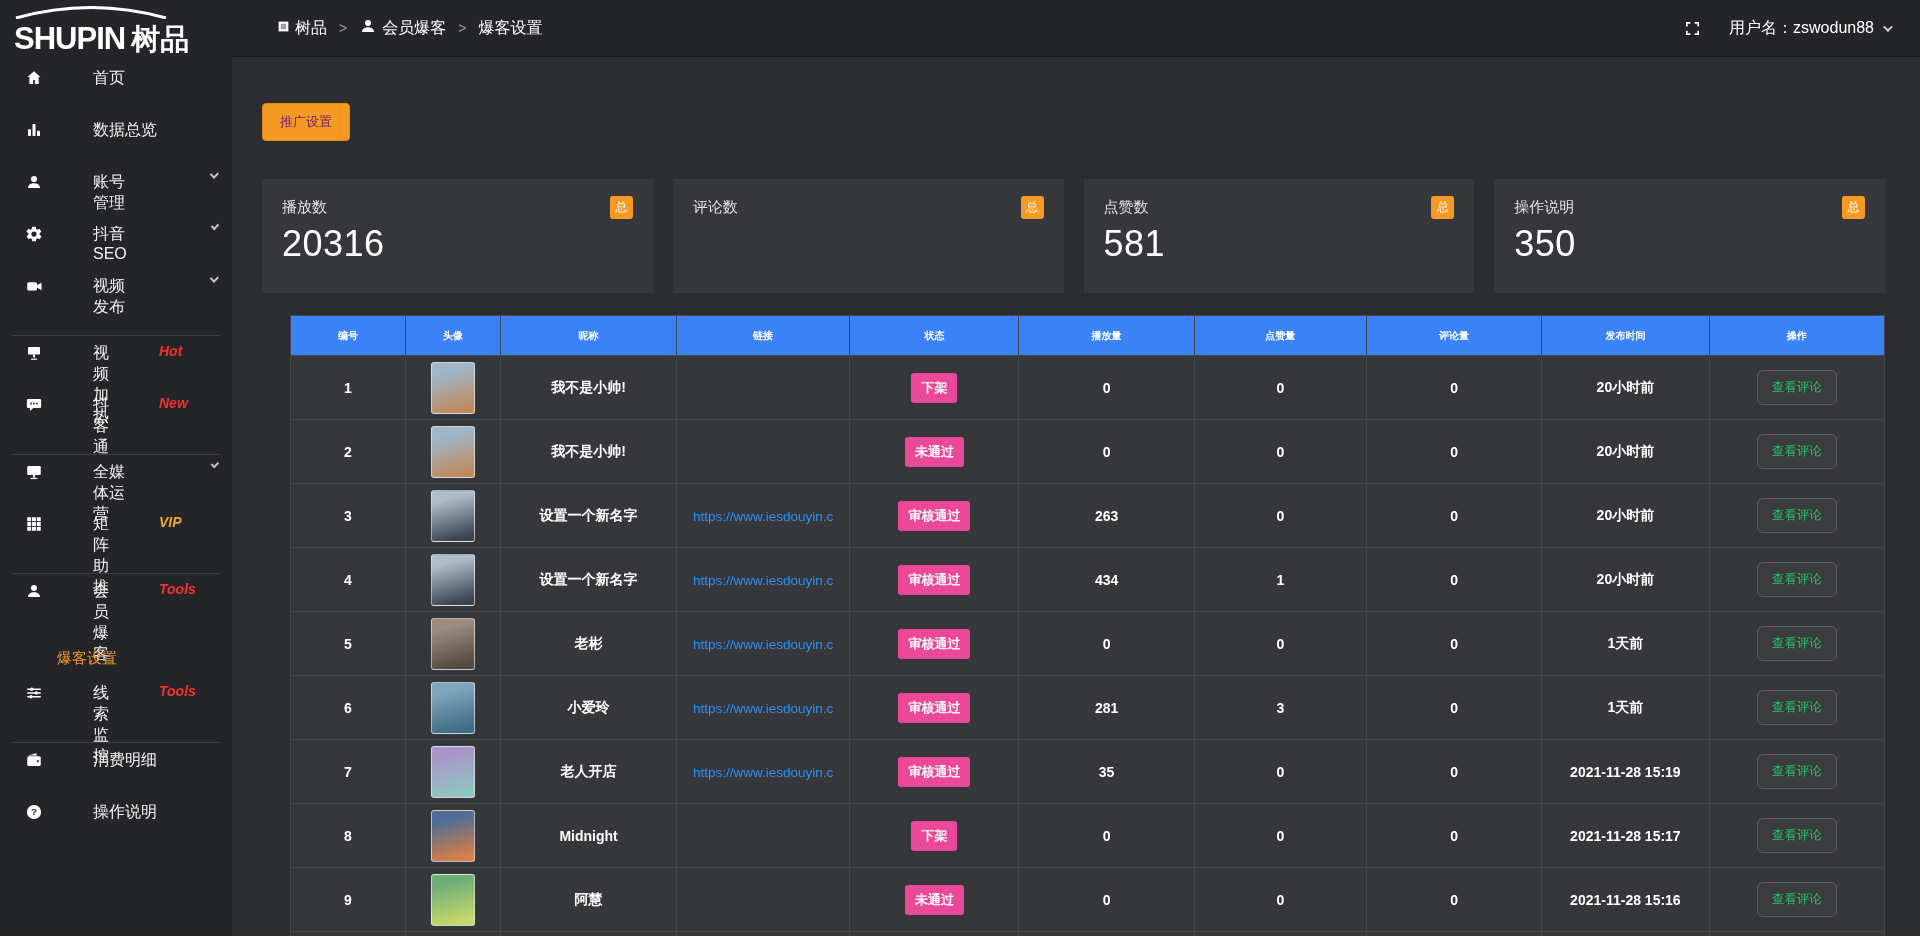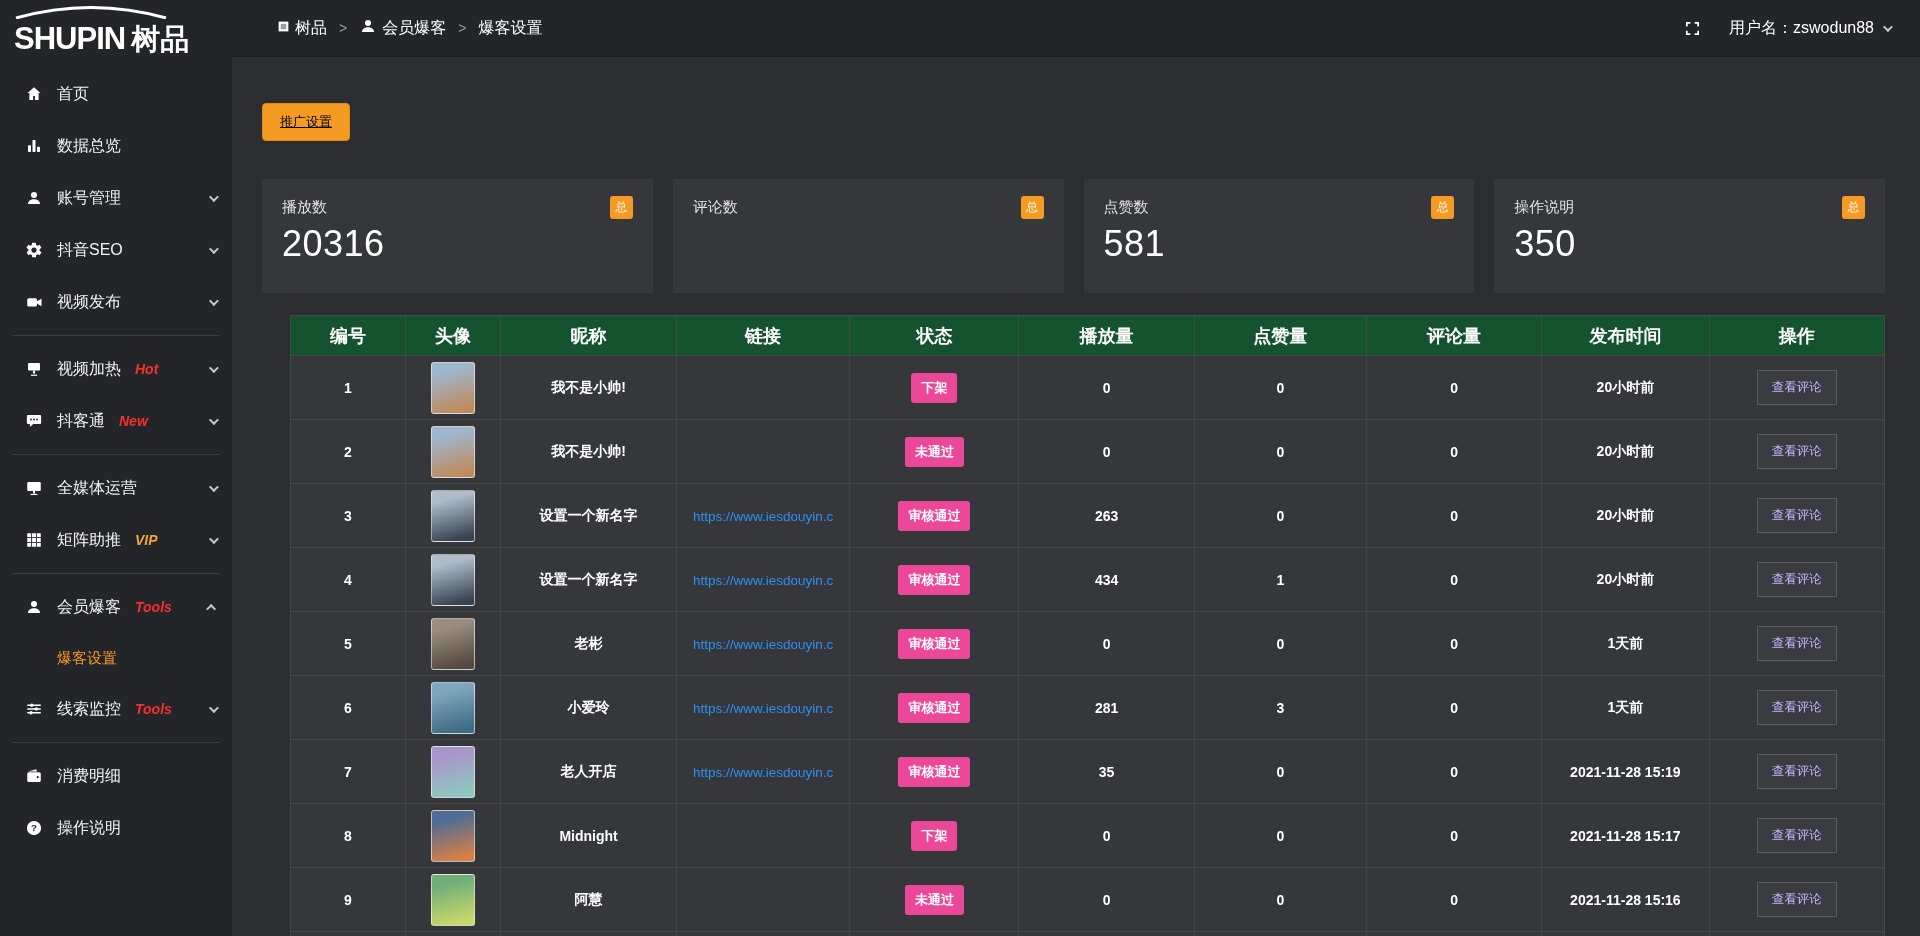--- a/index.html
+++ b/index.html
@@ -7,21 +7,21 @@
   body { font-family:"Liberation Sans","DejaVu Sans",sans-serif; background:#2c2d30; color:#fff; }
   .app { display:flex; width:100%; height:100%; }
 
   
   .sidebar { width:232px; min-width:232px; height:100%; background:#242528; overflow:hidden; }
   .logo { position:relative; height:62px; display:flex; align-items:flex-end; padding:4px 12px 8px 14px; white-space:nowrap; }
   .logo-arc { position:absolute; top:6px; left:12px; }
   .logo-en { font-size:31px; font-weight:800; letter-spacing:-1px; color:#fff; line-height:1; }
   .logo-cn { font-size:29px; font-weight:800; color:#fff; line-height:1; margin-left:6px; }
   .menu { padding-top:6px; }
-  .m-item { height:52px; display:flex; align-items:center; padding:0 16px 0 24px; cursor:pointer; }
+  .m-item { height:52px; display:flex; align-items:flex-start; padding:0 16px 0 24px; cursor:pointer;gap:36px; }
   .m-item .mi-icon { width:20px; height:20px; margin-right:13px; display:flex; align-items:center; justify-content:center; flex:none; }
   .m-item .mi-icon svg { display:block; }
   .m-label { font-size:16px; color:#f2f2f2; }
   .m-tag { font-size:14px; font-weight:700; font-style:italic; margin-left:14px; }
   .m-tag.red { color:#f5302e; }
   .m-tag.gold { color:#f0a63a; }
   .m-spacer { flex:1; }
   .chev { width:7px; height:7px; border-right:2px solid #c9c9c9; border-bottom:2px solid #c9c9c9; display:inline-block; }
   .chev.down { transform:rotate(45deg) translateY(-2px); }
   .chev.up { transform:rotate(-135deg) translateY(-2px); }
@@ -34,37 +34,37 @@
   .topbar { height:57px; min-height:57px; background:#242528; display:flex; align-items:center; justify-content:space-between; padding:0 30px 0 45px; border-bottom:1px solid #1d1e20; }
   .breadcrumb { display:flex; align-items:center; font-size:16px; }
   .crumb { display:flex; align-items:center; gap:5px; cursor:pointer; color:#fff; }
   .crumb-sep { color:#9a9a9a; margin:0 12px; font-size:14px; }
   .topbar-right { display:flex; align-items:center; gap:28px; }
   .fs-btn { display:flex; cursor:pointer; }
   .user-menu { display:flex; align-items:center; gap:9px; font-size:16px; cursor:pointer; }
 
   
   .content { flex:1; padding:46px 35px 0 30px; background:#2c2d30; overflow:hidden; }
-  .promo-btn { background:#f59a23; border:1px solid #e08a12; color:#000000; font-size:13px; font-family:inherit; padding:9px 17px; border-radius:4px; cursor:pointer;text-decoration:underline; }
+  .promo-btn { background:#f59a23; border:1px solid #e08a12; color:#701a75; font-size:13px; font-family:inherit; padding:9px 17px; border-radius:4px; cursor:pointer; }
   .cards { display:flex; gap:20px; margin-top:38px; }
   .card { flex:1; height:114px; background:#36373b; padding:17px 20px; }
   .card-top { display:flex; align-items:center; justify-content:space-between; }
   .card-label { font-size:15px; color:#e3e3e3; }
   .card-badge { width:23px; height:23px; background:#f59a23; border-radius:3px; color:#fff; font-size:12px; display:flex; align-items:center; justify-content:center; }
   .card-value { font-size:36px; color:#fff; margin-top:4px; letter-spacing:.5px; }
 
   
   .table-wrap { margin:22px 0 0 28px; }
   table { width:100%; border-collapse:collapse; background:#36373b; table-layout:fixed; }
-  th { background:#14532d; height:40px; font-size:18px; font-weight:700; color:#fff; border:1px solid #46474b; }
+  th { background:#3b82f6; height:40px; font-size:10px; font-weight:700; color:#fff; border:1px solid #46474b; }
   td { height:64px; text-align:center; font-size:14px; font-weight:700; color:#fff; border:1px solid #45464a; overflow:hidden; white-space:nowrap; }
   .avatar { width:44px; height:52px; border-radius:3px; margin:0 auto; border:1px solid rgba(255,255,255,.55); }
   .status-badge { display:inline-block; background:#ec4899; color:#fff; font-size:13px; font-weight:700; padding:6px 10px; border-radius:3px; }
   .cell-link { color:#2f8df4; font-size:13.5px; font-weight:400; text-decoration:none; cursor:pointer; }
-  .action-btn { background:#3b3c40; border:1px solid #5a5b60; color:#c4b5fd; font-size:12.5px; font-family:inherit; padding:8px 14px; border-radius:0; cursor:pointer; }
+  .action-btn { background:#3b3c40; border:1px solid #5a5b60; color:#22c55e; font-size:12.5px; font-family:inherit; padding:8px 14px; border-radius:6px; cursor:pointer; }
 </style>
 </head>
 <body>
 
 <div class="app">
 
   <aside class="sidebar">
     <div class="logo">
       <svg class="logo-arc" width="158" height="13" viewBox="0 0 158 13">
         <path d="M4 12 Q79 -9 154 12" stroke="#ffffff" stroke-width="3" fill="none"></path>

